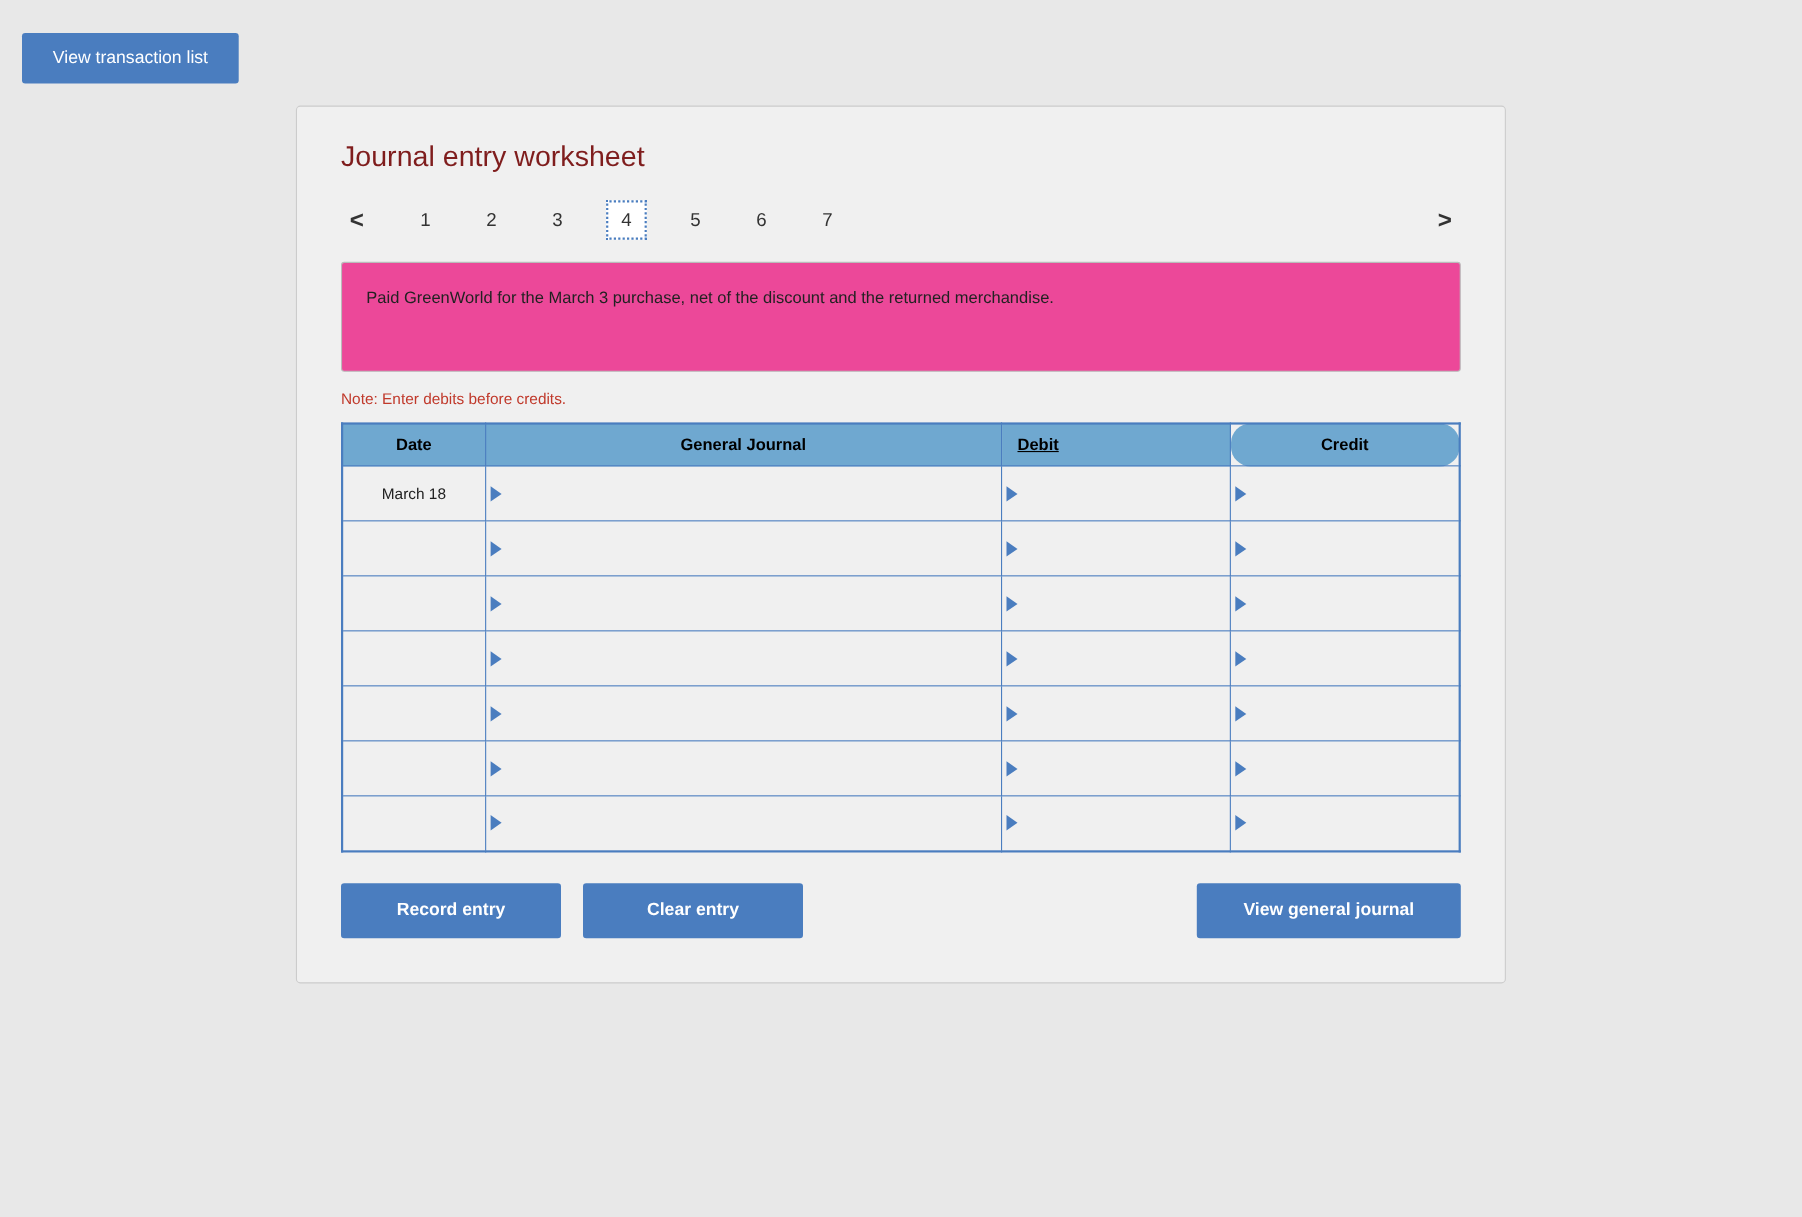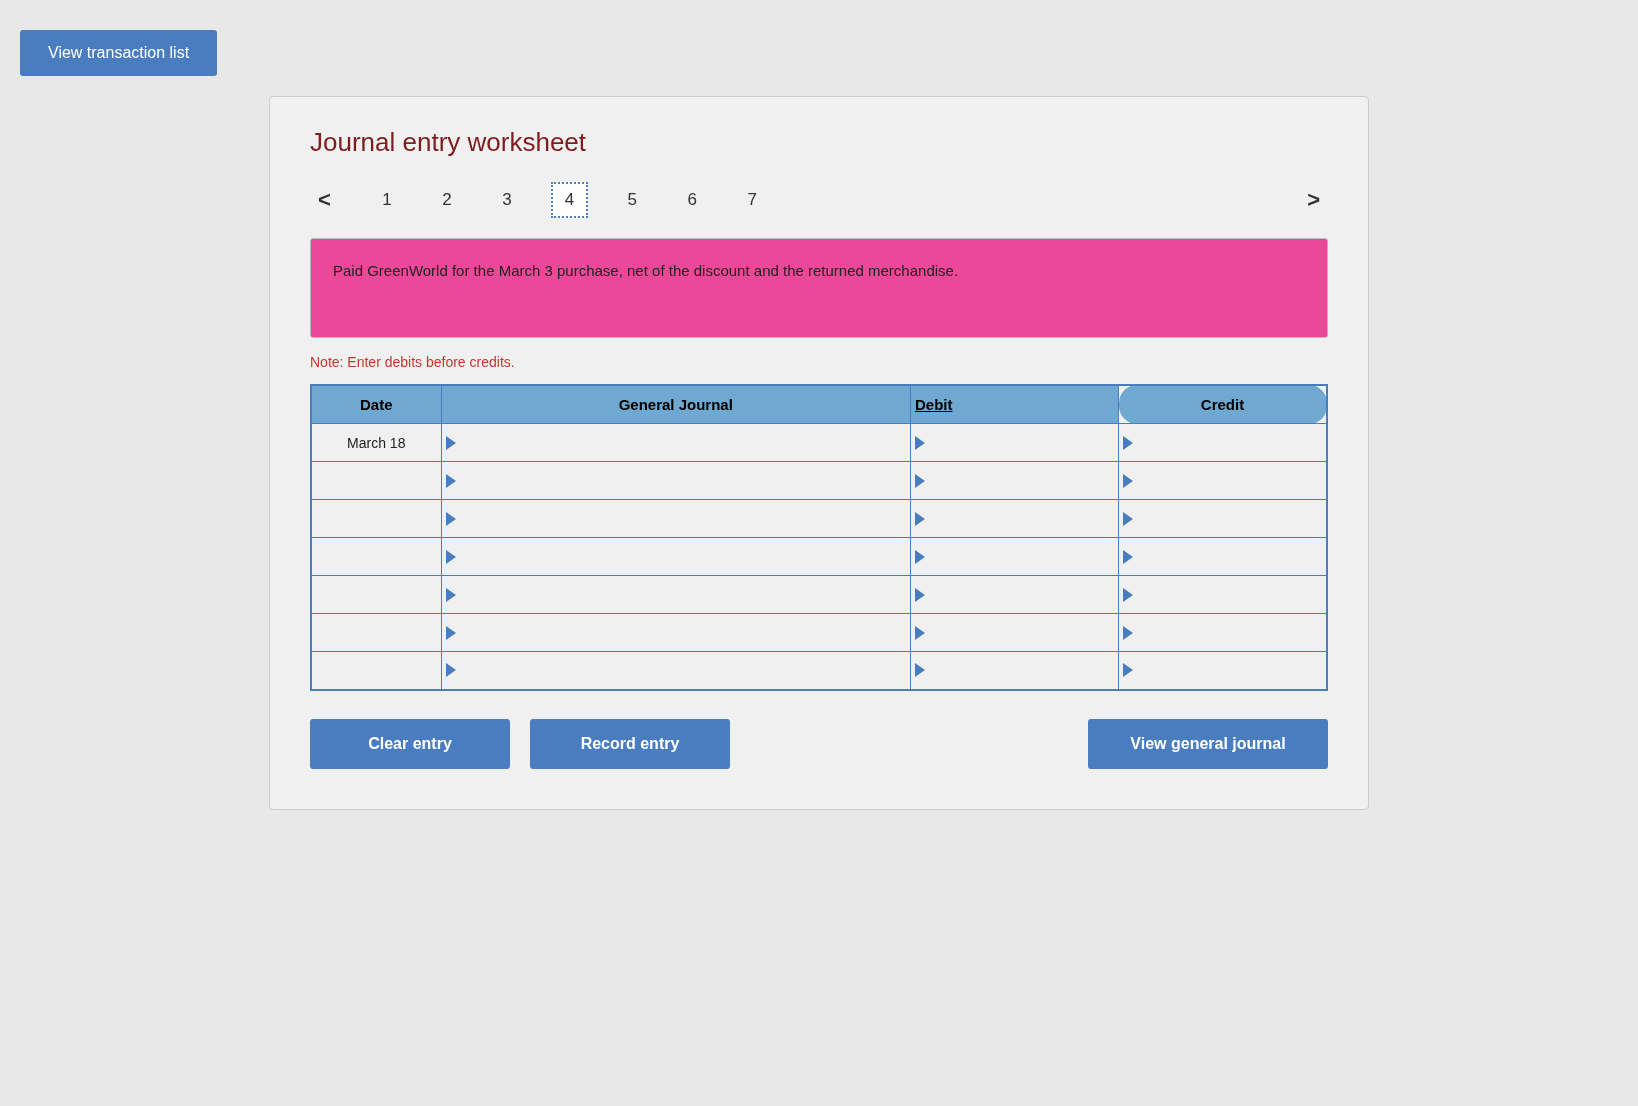--- a/index.html
+++ b/index.html
@@ -111,21 +111,21 @@
       border-collapse: collapse;
       border: 2px solid #4a7dbf;
       margin-bottom: 28px;
     }
 
     .journal-table th {
       background: #6fa8d0;
       color: #000;
       font-weight: bold;
       font-size: 15px;
-      padding: 10px 4px;
+      padding: 10px 14px;
       text-align: center;
       border: 1px solid #4a7dbf;
     }
 
     .journal-table th.date-col {
       width: 130px;
       text-align: center;
     }
 
     .journal-table th.journal-col {
@@ -140,21 +140,21 @@
 
     .journal-table th.credit-col {
       width: 130px;
       text-align: center;
       border-radius: 18px;
     }
 
     .journal-table td {
       border: 1px solid #4a7dbf;
       padding: 0;
-      height: 38px;
+      height: 50px;
       vertical-align: middle;
     }
 
     .journal-table td.date-cell {
       padding: 6px 10px;
       font-size: 14px;
       color: #222;
       text-align: center;
     }
 
@@ -395,21 +395,21 @@
             <div class="cell-with-arrow">
               <span class="cell-arrow"></span>
               <input class="cell-input" type="text" style="">
             </div>
           </td>
         </tr>
       </tbody>
   </table>
 
   <div class="buttons-row">
+    <button class="action-btn">Record entry</button>
     <button class="action-btn">Clear entry</button>
-    <button class="action-btn">Record entry</button>
     <button class="action-btn view-journal">View general journal</button>
   </div>
 
 </div>
 
 
 
 
 </body></html>

